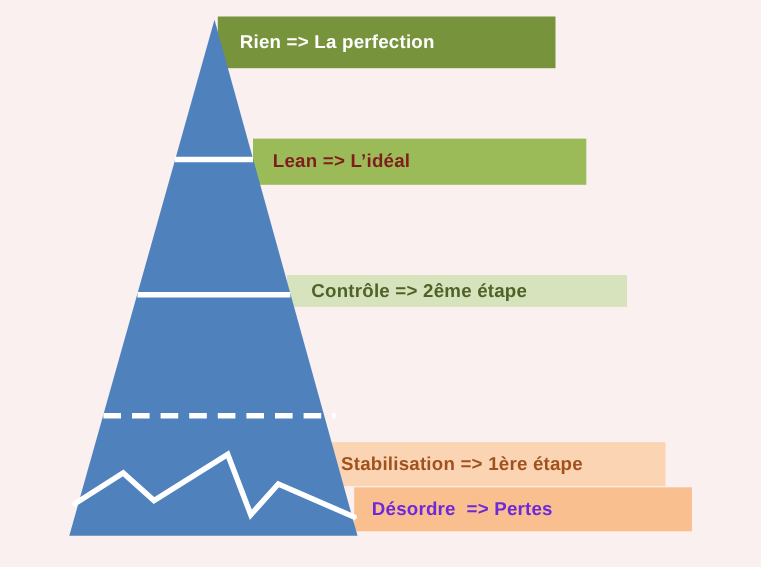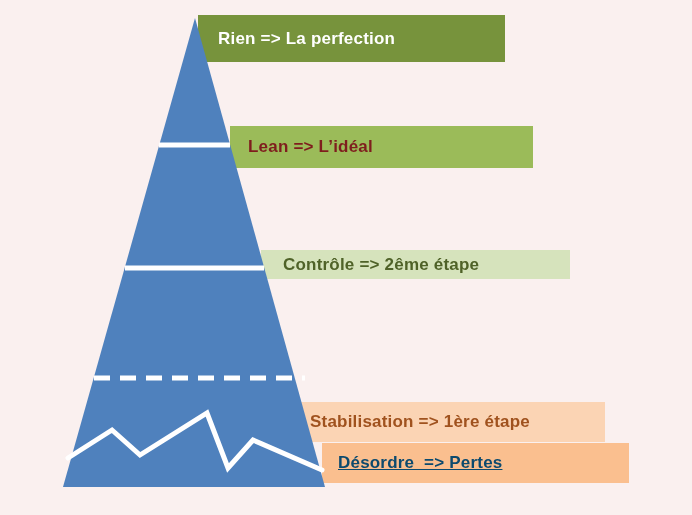--- a/index.html
+++ b/index.html
@@ -44,21 +44,21 @@
   </div>
   <div class="level-box level-1" style="background: rgb(155, 187, 89); color: #7f1d1d;">
     <span>Lean =&gt; L’idéal</span>
   </div>
   <div class="level-box level-2" style="background: rgb(214, 227, 188); color: rgb(79, 98, 40);">
     <span>Contrôle =&gt; 2ême étape</span>
   </div>
   <div class="level-box level-3" style="background: rgb(251, 212, 180); color: rgb(160, 82, 30);">
     <span>Stabilisation =&gt; 1ère étape</span>
   </div>
-  <div class="level-box level-4" style="background: rgb(250, 191, 143); color: #0c4a6e; text-decoration: underline;">
+  <div class="level-box level-4" style="background: rgb(250, 191, 143); color: #6d28d9;">
     <span>Désordre  =&gt; Pertes</span>
   </div>
 
   <svg class="pyramid-svg" viewBox="0 0 692 515">
 
     <polygon id="pyramid-shape" class="shape" points="195,18 63,487 325,487" fill="#4f81bd"></polygon>
 
     <line id="divider-lean" x1="159" y1="145" x2="230" y2="145" stroke-width="5" stroke="#ffffff"></line>
 
     <line id="divider-controle" x1="125" y1="268" x2="264" y2="268" stroke-width="5" stroke="#ffffff"></line>

